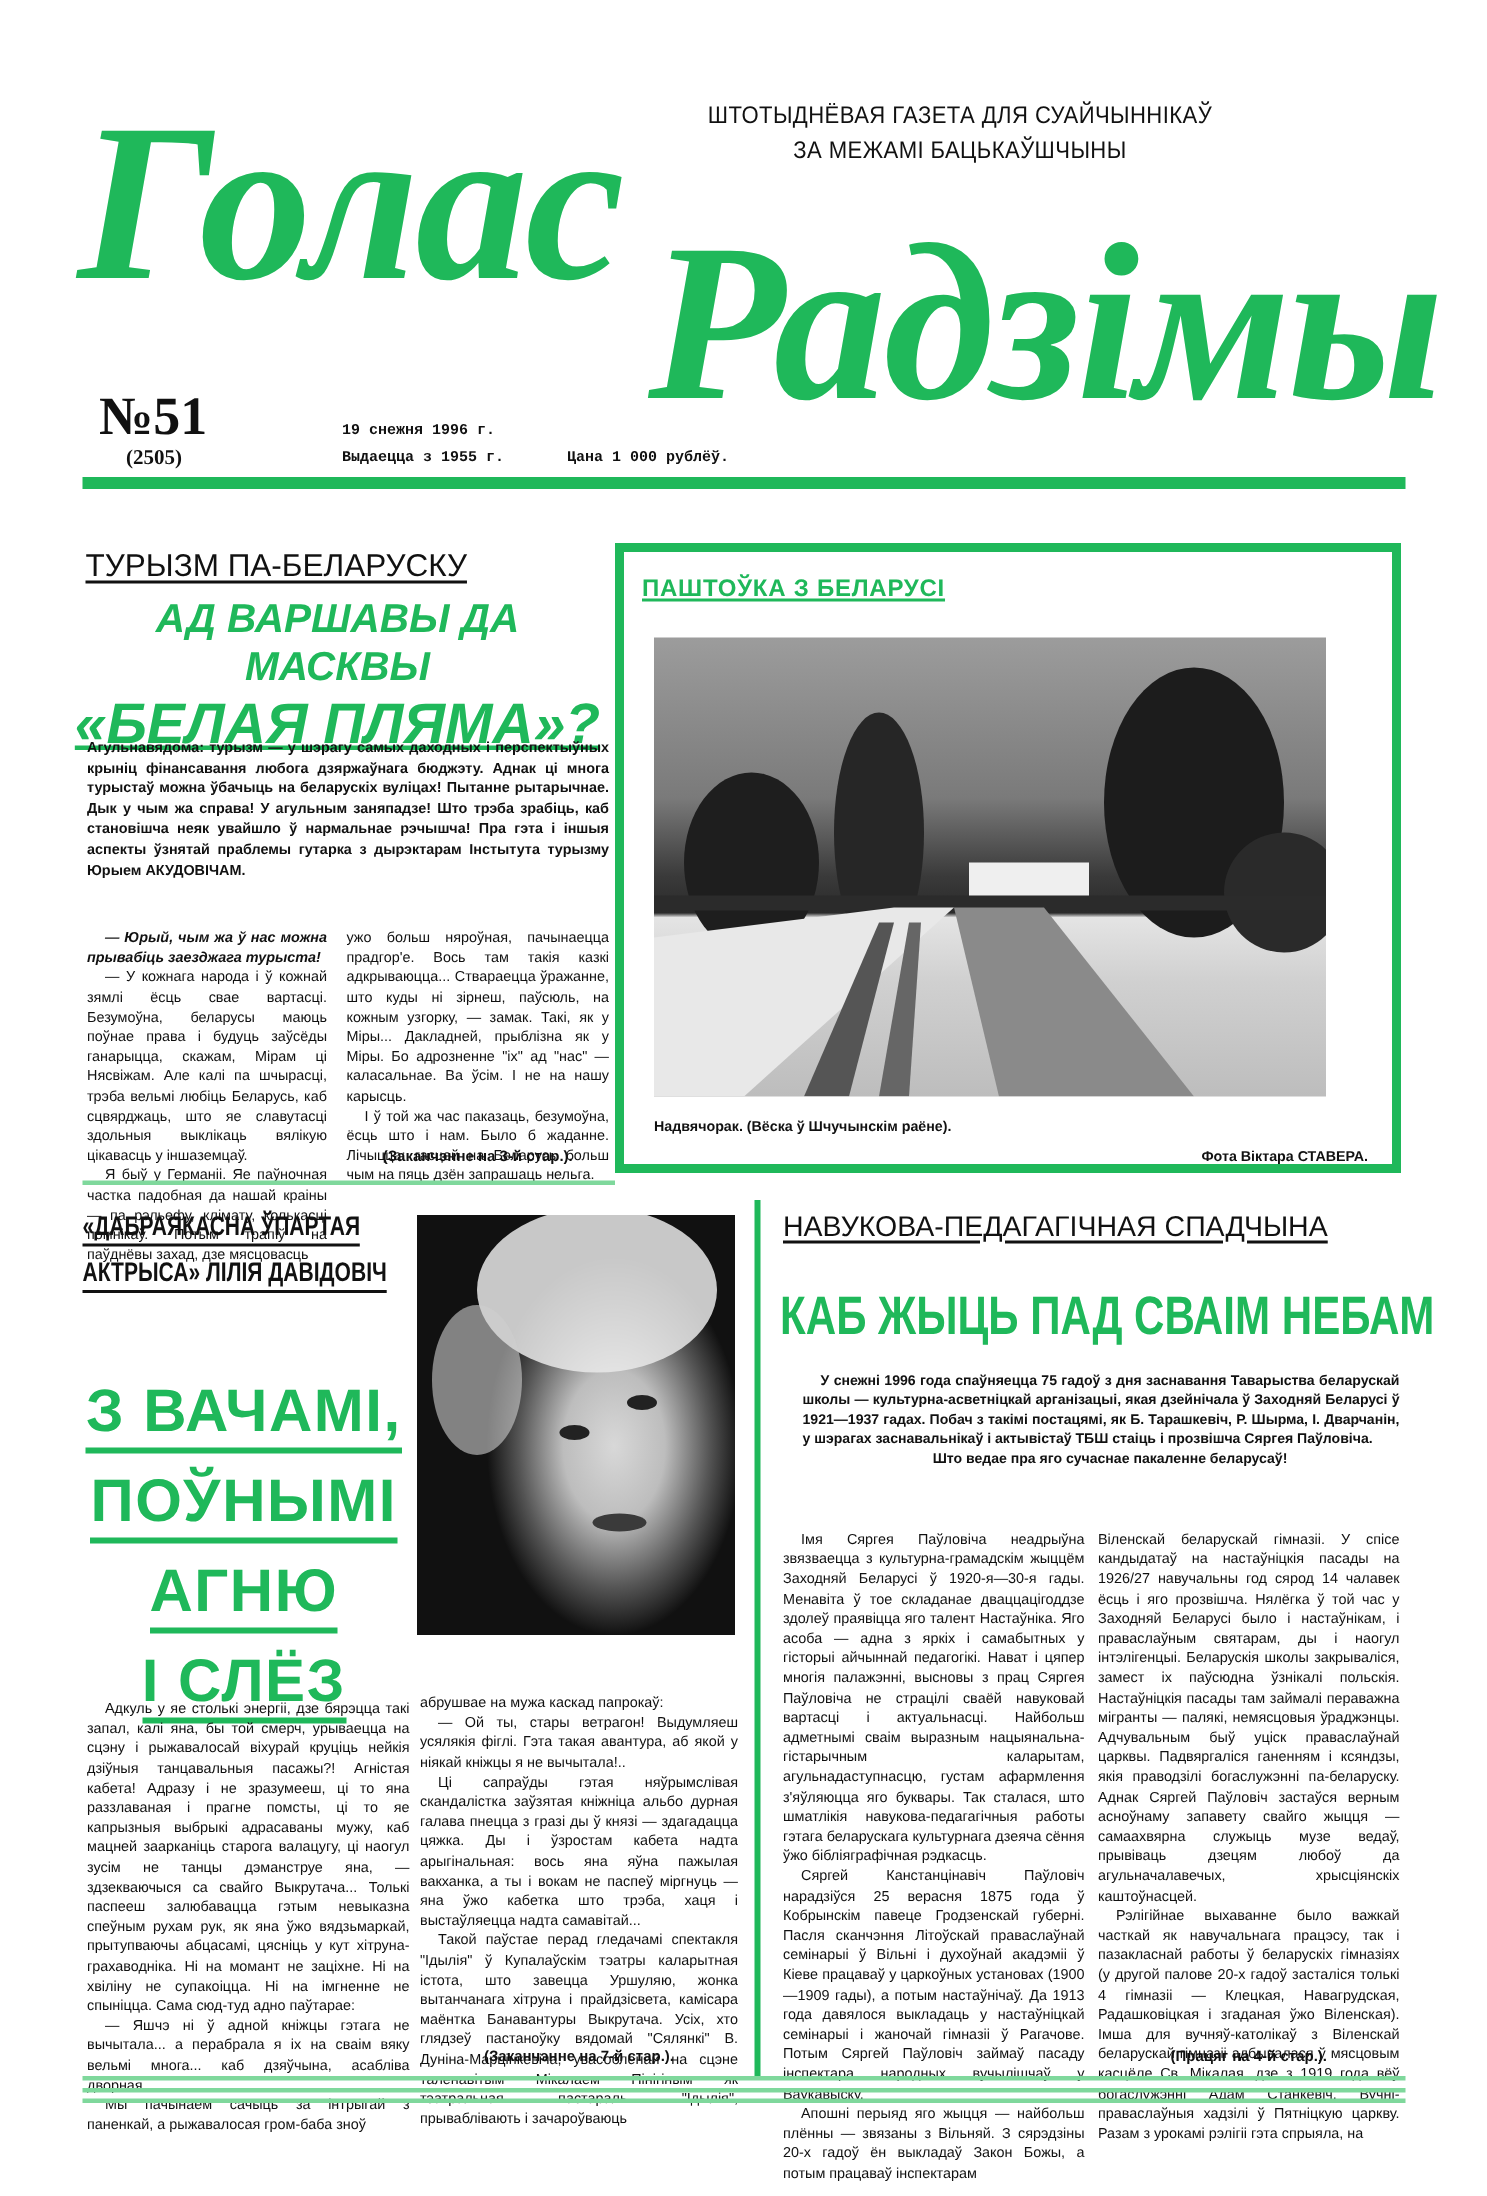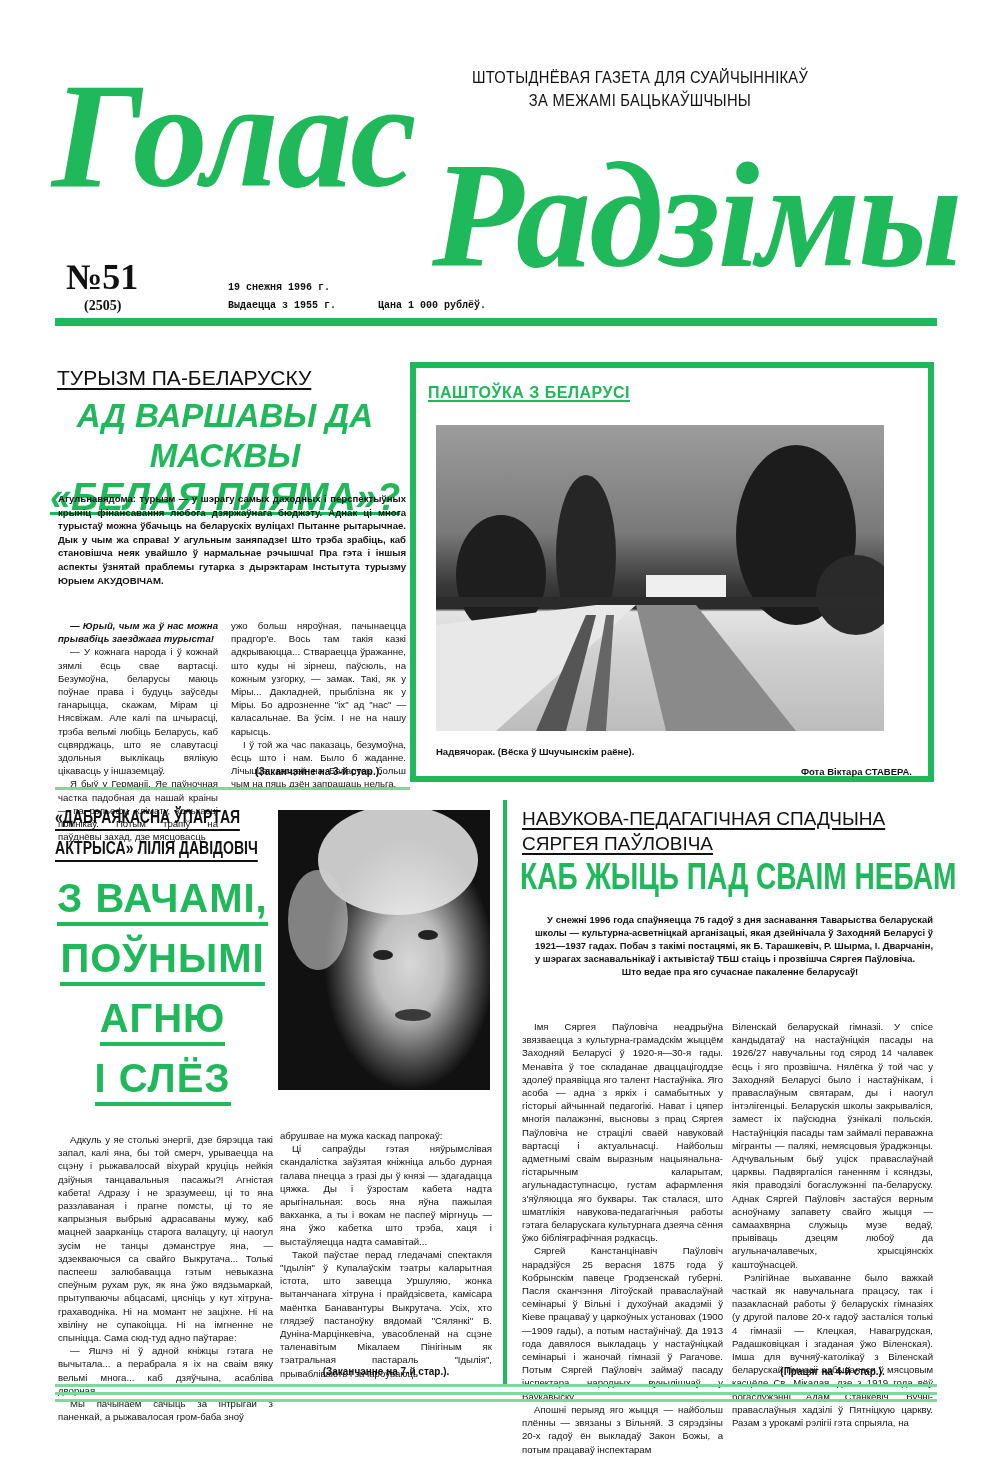--- a/index.html
+++ b/index.html
@@ -19,21 +19,21 @@
   .lead { font-family: "Liberation Sans", sans-serif; font-weight: bold; font-size: 9.6px; line-height: 13.6px; text-align: justify; color: #111; }
   .body-text { font-family: "Liberation Sans", sans-serif; font-size: 9.6px; line-height: 13.2px; text-align: justify; color: #111; hyphens: auto; margin-top: 25px; }
   .body-text p { margin: 0; text-indent: 12px; }
   .body-text p.q b { font-style: italic; }
   .cont { font-family: "Liberation Sans", sans-serif; font-weight: bold; font-size: 10px; text-align: center; color: #111; }
   .photo { background: #777; overflow: hidden; }
   .box { border: 6px solid #1fb85a; box-sizing: border-box; }
   .box-title { font-family: "Liberation Sans", sans-serif; font-weight: bold; font-size: 16px; color: #1fb85a; text-decoration: underline; text-decoration-thickness: 2px; text-underline-offset: 2px; letter-spacing: 0.5px; }
   .caption { font-family: "Liberation Sans", sans-serif; font-weight: bold; font-size: 9.5px; color: #111; }
   .kicker-condensed { font-family: "Liberation Sans", sans-serif; font-weight: bold; font-size: 18px; color: #111; line-height: 1; transform: scaleX(0.78); transform-origin: left; white-space: nowrap; border-bottom: 2px solid #111; padding-bottom: 3px; display: inline-block; }
-  .big-green { font-family: "Liberation Sans", sans-serif; font-weight: bold; color: #1fb85a; text-align: center; font-size: 40px; line-height: 1; letter-spacing: 1px; }
+  .big-green { font-family: "Liberation Sans", sans-serif; font-weight: bold; color: #1fb85a; text-align: center; font-size: 40px; line-height: 1; letter-spacing: 1px; margin-top: 43px; }
   .big-green-line { border-bottom: 4px solid #1fb85a; display: inline-block; padding-bottom: 4px; }
   .vrule { background: #1fb85a; width: 4px; }
 </style>
 </head>
 <body>
 
 <div class="abs mast-word" style="left:52px; top:60px; font-size:150px;">Голас</div>
 <div class="abs mast-word" style="left:432px; top:140px; font-size:150px;">Радзімы</div>
 <div class="abs" style="left:430px; top:66px; width:420px;">
   <div class="tagline">ШТОТЫДНЁВАЯ ГАЗЕТА ДЛЯ СУАЙЧЫННІКАЎ</div>
@@ -41,21 +41,21 @@
 </div>
 <div class="abs issue-num" style="left:66px; top:256px;">№51</div>
 <div class="abs issue-sub" style="left:84px; top:298px;">(2505)</div>
 <div class="abs meta" style="left:228px; top:282px;">19 снежня 1996 г.</div>
 <div class="abs meta" style="left:228px; top:300px;">Выдаецца з 1955 г.</div>
 <div class="abs meta" style="left:378px; top:300px;">Цана 1 000 рублёў.</div>
 <div class="abs rule" style="left:55px; top:318px; width:882px; height:8px;"></div>
 
 <div class="abs kicker" style="left:57px; top:366px;">ТУРЫЗМ ПА-БЕЛАРУСКУ</div>
 <div class="abs headline-italic" style="left:44px; top:396px; width:362px;">
-  <div style="font-size:33px;">АД ВАРШАВЫ ДА МАСКВЫ</div>
+  <div style="font-size:27px;">АД ВАРШАВЫ ДА МАСКВЫ</div>
   <div style="font-size:38px;text-decoration:underline;">«БЕЛАЯ ПЛЯМА»?</div>
 </div>
 <div class="abs lead" style="left:58px; top:492px; width:348px;">Агульнавядома: турызм — у шэрагу самых даходных і перспектыўных крыніц фінансавання любога дзяржаўнага бюджэту. Аднак ці многа турыстаў можна ўбачыць на беларускіх вуліцах! Пытанне рытарычнае. Дык у чым жа справа! У агульным заняпадзе! Што трэба зрабіць, каб становішча неяк увайшло ў нармальнае рэчышча! Пра гэта і іншыя аспекты ўзнятай праблемы гутарка з дырэктарам Інстытута турызму Юрыем АКУДОВІЧАМ.</div>
 <div class="abs body-text" style="left:58px; top:594px; width:160px;">
   <p class="q"><b>— Юрый, чым жа ў нас можна прывабіць заезджага турыста!</b></p>
   <p>— У кожнага народа і ў кожнай зямлі ёсць свае вартасці. Безумоўна, беларусы маюць поўнае права і будуць заўсёды ганарыцца, скажам, Мірам ці Нясвіжам. Але калі па шчырасці, трэба вельмі любіць Беларусь, каб сцвярджаць, што яе славутасці здольныя выклікаць вялікую цікавасць у іншаземцаў.</p>
   <p>Я быў у Германіі. Яе паўночная частка падобная да нашай краіны — па рэльефу, клімату, колькасці помнікаў. Потым трапіў на паўднёвы захад, дзе мясцовасць</p>
 </div>
 <div class="abs body-text" style="left:231px; top:594px; width:175px;">
   <p style="text-indent:0;">ужо больш няроўная, пачынаецца прадгор'е. Вось там такія казкі адкрываюцца... Ствараецца ўражанне, што куды ні зірнеш, паўсюль, на кожным узгорку, — замак. Такі, як у Міры... Дакладней, прыблізна як у Міры. Бо адрозненне "іх" ад "нас" — каласальнае. Ва ўсім. І не на нашу карысць.</p>
@@ -105,28 +105,28 @@
     <ellipse cx="135" cy="205" rx="18" ry="6" fill="#3a3a3a"></ellipse>
   </svg>
 </div>
 <div class="abs body-text" style="left:58px; top:1108px; width:215px;">
   <p>Адкуль у яе столькі энергіі, дзе бярэцца такі запал, калі яна, бы той смерч, урываецца на сцэну і рыжавалосай віхурай круціць нейкія дзіўныя танцавальныя пасажы?! Агністая кабета! Адразу і не зразумееш, ці то яна раззлаваная і прагне помсты, ці то яе капрызныя выбрыкі адрасаваны мужу, каб мацней заарканіць старога валацугу, ці наогул зусім не танцы дэманструе яна, — здзекваючыся са свайго Выкрутача... Толькі паспееш залюбавацца гэтым невыказна спеўным рухам рук, як яна ўжо вядзьмаркай, прытупваючы абцасамі, цясніць у кут хітруна-грахаводніка. Ні на момант не заціхне. Ні на хвіліну не супакоіцца. Ні на імгненне не спыніцца. Сама сюд-туд адно паўтарае:</p>
   <p>— Яшчэ ні ў адной кніжцы гэтага не вычытала... а перабрала я іх на сваім вяку вельмі многа... каб дзяўчына, асабліва дворная...</p>
   <p>Мы пачынаем сачыць за інтрыгай з паненкай, а рыжавалосая гром-баба зноў</p>
 </div>
 <div class="abs body-text" style="left:280px; top:1104px; width:212px;">
   <p style="text-indent:0;">абрушвае на мужа каскад папрокаў:</p>
+  <p>— Ой ты, стары ветрагон! Выдумляеш усялякія фіглі. Гэта такая авантура, аб якой у ніякай кніжцы я не вычытала!..</p>
   <p>Ці сапраўды гэтая няўрымслівая скандалістка заўзятая кніжніца альбо дурная галава пнецца з гразі ды ў князі — здагадацца цяжка. Ды і ўзростам кабета надта арыгінальная: вось яна яўна пажылая вакханка, а ты і вокам не паспеў міргнуць — яна ўжо кабетка што трэба, хаця і выстаўляецца надта самавітай...</p>
   <p>Такой паўстае перад гледачамі спектакля "Ідылія" ў Купалаўскім тэатры каларытная істота, што завецца Уршуляю, жонка вытанчанага хітруна і прайдзісвета, камісара маёнтка Банавантуры Выкрутача. Усіх, хто глядзеў пастаноўку вядомай "Сялянкі" В. Дуніна-Марцінкевіча, увасобленай на сцэне таленавітым Мікалаем Пінігіным як тэатральная пастараль "Ідылія", прываблівають і зачароўваюць</p>
 </div>
 <div class="abs cont" style="left:280px; top:1366px; width:212px;">(Заканчэнне на 7-й стар.).</div>
 
 <div class="abs" style="left:522px; top:806px;">
   <div class="kicker" style="font-size:19px; line-height:25px;">НАВУКОВА-ПЕДАГАГІЧНАЯ СПАДЧЫНА</div>
-  <div class="kicker" style="font-size:19px; line-height:25px;">СЯРГЕЯ ПАЎЛОВІЧА</div>
 </div>
 <div class="abs" style="left:520px; top:856px; font-family:'Liberation Sans', sans-serif; font-weight:bold; font-size:36px; color:#1fb85a; transform:scaleX(0.78); transform-origin:left; white-space:nowrap;">КАБ ЖЫЦЬ ПАД СВАІМ НЕБАМ</div>
 <div class="abs lead" style="left:535px; top:913px; width:398px; font-size:9.4px; line-height:13px;">
   <div style="text-indent:12px;">У снежні 1996 года спаўняецца 75 гадоў з дня заснавання Таварыства беларускай школы — культурна-асветніцкай арганізацыі, якая дзейнічала ў Заходняй Беларусі ў 1921—1937 гадах. Побач з такімі постацямі, як Б. Тарашкевіч, Р. Шырма, І. Дварчанін, у шэрагах заснавальнікаў і актывістаў ТБШ стаіць і прозвішча Сяргея Паўловіча.</div>
   <div style="text-indent:12px; text-align:center;">Што ведае пра яго сучаснае пакаленне беларусаў!</div>
 </div>
 <div class="abs body-text" style="left:522px; top:995px; width:201px;">
   <p>Імя Сяргея Паўловіча неадрыўна звязваецца з культурна-грамадскім жыццём Заходняй Беларусі ў 1920-я—30-я гады. Менавіта ў тое складанае дваццацігоддзе здолеў праявіцца яго талент Настаўніка. Яго асоба — адна з яркіх і самабытных у гісторыі айчыннай педагогікі. Нават і цяпер многія палажэнні, высновы з прац Сяргея Паўловіча не страцілі свaёй навуковай вартасці і актуальнасці. Найбольш адметнымі сваім выразным нацыянальна-гістарычным каларытам, агульнадаступнасцю, густам афармлення з'яўляюцца яго буквары. Так сталася, што шматлікія навукова-педагагічныя работы гэтага беларускага культурнага дзеяча сёння ўжо бібліяграфічная рэдкасць.</p>
   <p>Сяргей Канстанцінавіч Паўловіч нарадзіўся 25 верасня 1875 года ў Кобрынскім павеце Гродзенскай губерні. Пасля сканчэння Літоўскай праваслаўнай семінарыі ў Вільні і духоўнай акадэміі ў Кіеве працаваў у царкоўных установах (1900—1909 гады), а потым настаўнічаў. Да 1913 года давялося выкладаць у настаўніцкай семінарыі і жаночай гімназіі ў Рагачове. Потым Сяргей Паўловіч займаў пасаду інспектара народных вучылішчаў у Ваўкавыску.</p>
   <p>Апошні перыяд яго жыцця — найбольш плённы — звязаны з Вільняй. З сярэдзіны 20-х гадоў ён выкладаў Закон Божы, а потым працаваў інспектарам</p>

